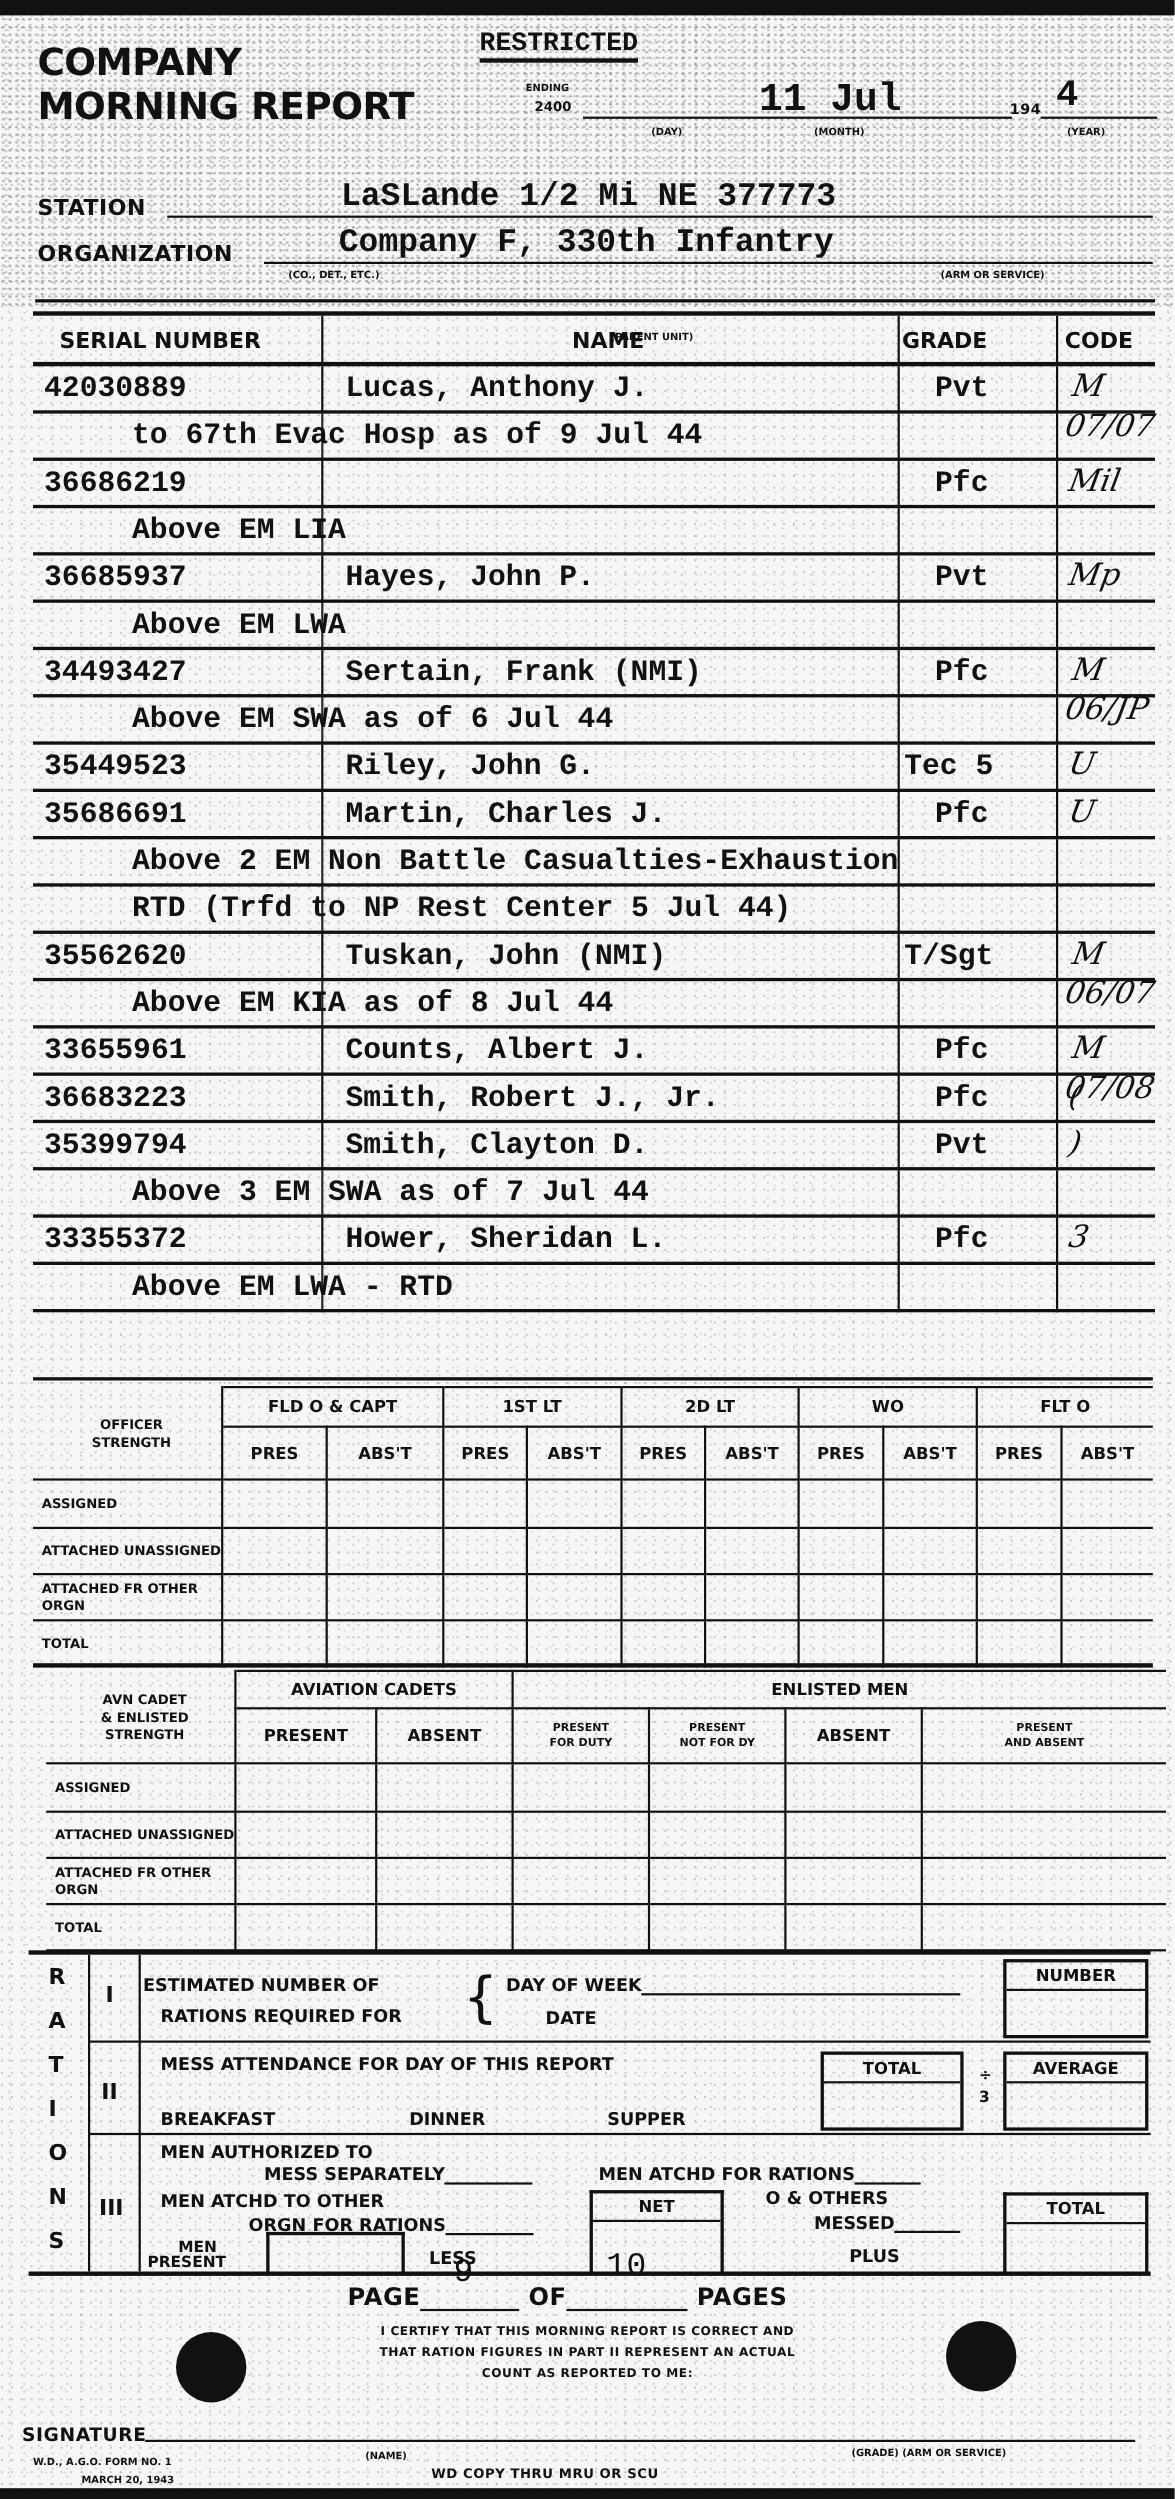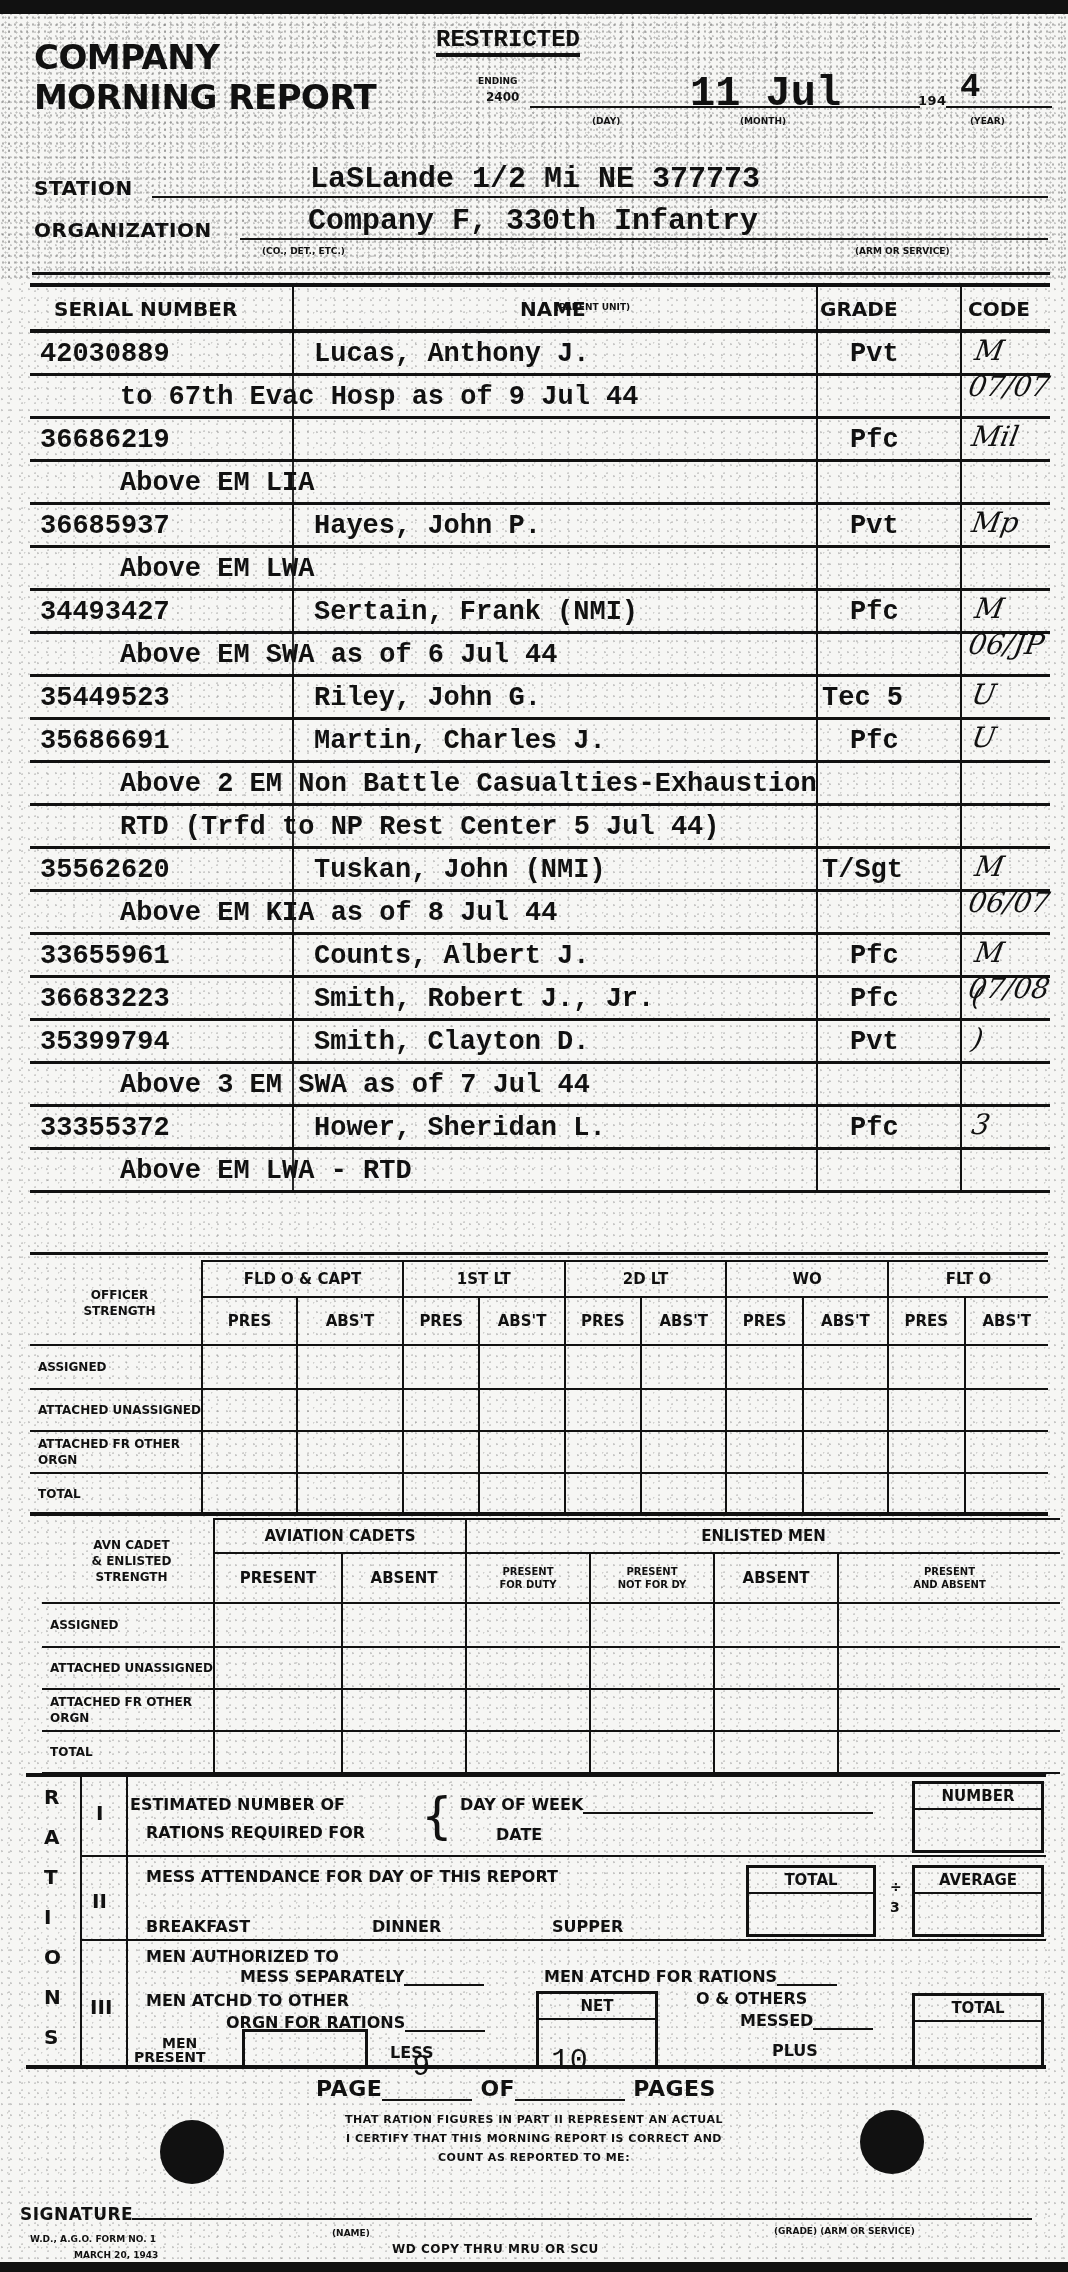--- a/index.html
+++ b/index.html
@@ -68,21 +68,21 @@
 <div class="speckle"></div>
 <div class="speckle-top"></div>
 <div class="topbar"></div>
 
 <div class="abs title" style="left:34px;top:38px;">COMPANY</div>
 <div class="abs title" style="left:34px;top:78px;">MORNING REPORT</div>
 <div class="abs mono restricted" style="left:436px;top:26px;">RESTRICTED</div>
 <div class="abs tiny" style="left:478px;top:76px;">ENDING</div>
 <div class="abs tiny" style="left:486px;top:90px;font-size:12px;">2400</div>
 <div class="hline thin" style="left:530px;top:106px;width:390px;"></div>
-<div class="abs mono" style="left:690px;top:70px;font-size:42px;">11 Jul</div>
+<div class="abs mono" style="left:690px;top:70px;font-size:36px;">11 Jul</div>
 <div class="abs heavy" style="left:918px;top:93px;font-size:13px;">194</div>
 <div class="hline thin" style="left:946px;top:106px;width:106px;"></div>
 <div class="abs mono" style="left:960px;top:68px;font-size:34px;">4</div>
 <div class="abs tiny" style="left:592px;top:116px;">(DAY)</div>
 <div class="abs tiny" style="left:740px;top:116px;">(MONTH)</div>
 <div class="abs tiny" style="left:970px;top:116px;">(YEAR)</div>
 
 <div class="abs heavy" style="left:34px;top:176px;font-size:20px;">STATION</div>
 <div class="hline thin" style="left:152px;top:196px;width:896px;"></div>
 <div class="abs mono" style="left:310px;top:162px;font-size:30px;">LaSLande 1/2 Mi NE 377773</div>
@@ -495,22 +495,22 @@
       <div class="bt">TOTAL</div>
     </div>
 </div>
 
 <div class="abs heavy" style="left:316px;top:2074px;font-size:22px;white-space:nowrap;">
   <span>PAGE</span><span class="uline" style="width:90px;text-align:center;position:relative;"><span class="mono" style="position:absolute;left:30px;top:-24px;font-size:30px;font-weight:normal;">9</span>&nbsp;</span>
   <span>OF</span><span class="uline" style="width:110px;position:relative;text-align:center;"><span class="mono" style="position:absolute;left:36px;top:-30px;font-size:30px;font-weight:normal;">10</span>&nbsp;</span>
   <span>PAGES</span>
 </div>
 <div class="abs heavy" style="left:0;width:1068px;text-align:center;top:2110px;font-size:11px;line-height:19px;">
+  <div>I CERTIFY THAT THIS MORNING REPORT IS CORRECT AND</div>
   <div>THAT RATION FIGURES IN PART II REPRESENT AN ACTUAL</div>
-  <div>I CERTIFY THAT THIS MORNING REPORT IS CORRECT AND</div>
   <div>COUNT AS REPORTED TO ME:</div>
 </div>
 <div class="hole" style="left:160px;top:2120px;"></div>
 <div class="hole" style="left:860px;top:2110px;"></div>
 
 <div class="abs heavy" style="left:20px;top:2204px;font-size:17px;">SIGNATURE</div>
 <div class="hline thin" style="left:132px;top:2218px;width:900px;"></div>
 <div class="abs tiny" style="left:332px;top:2228px;">(NAME)</div>
 <div class="abs tiny" style="left:774px;top:2226px;">(GRADE)  (ARM OR SERVICE)</div>
 <div class="abs tiny" style="left:30px;top:2234px;">W.D., A.G.O. FORM NO. 1</div>

